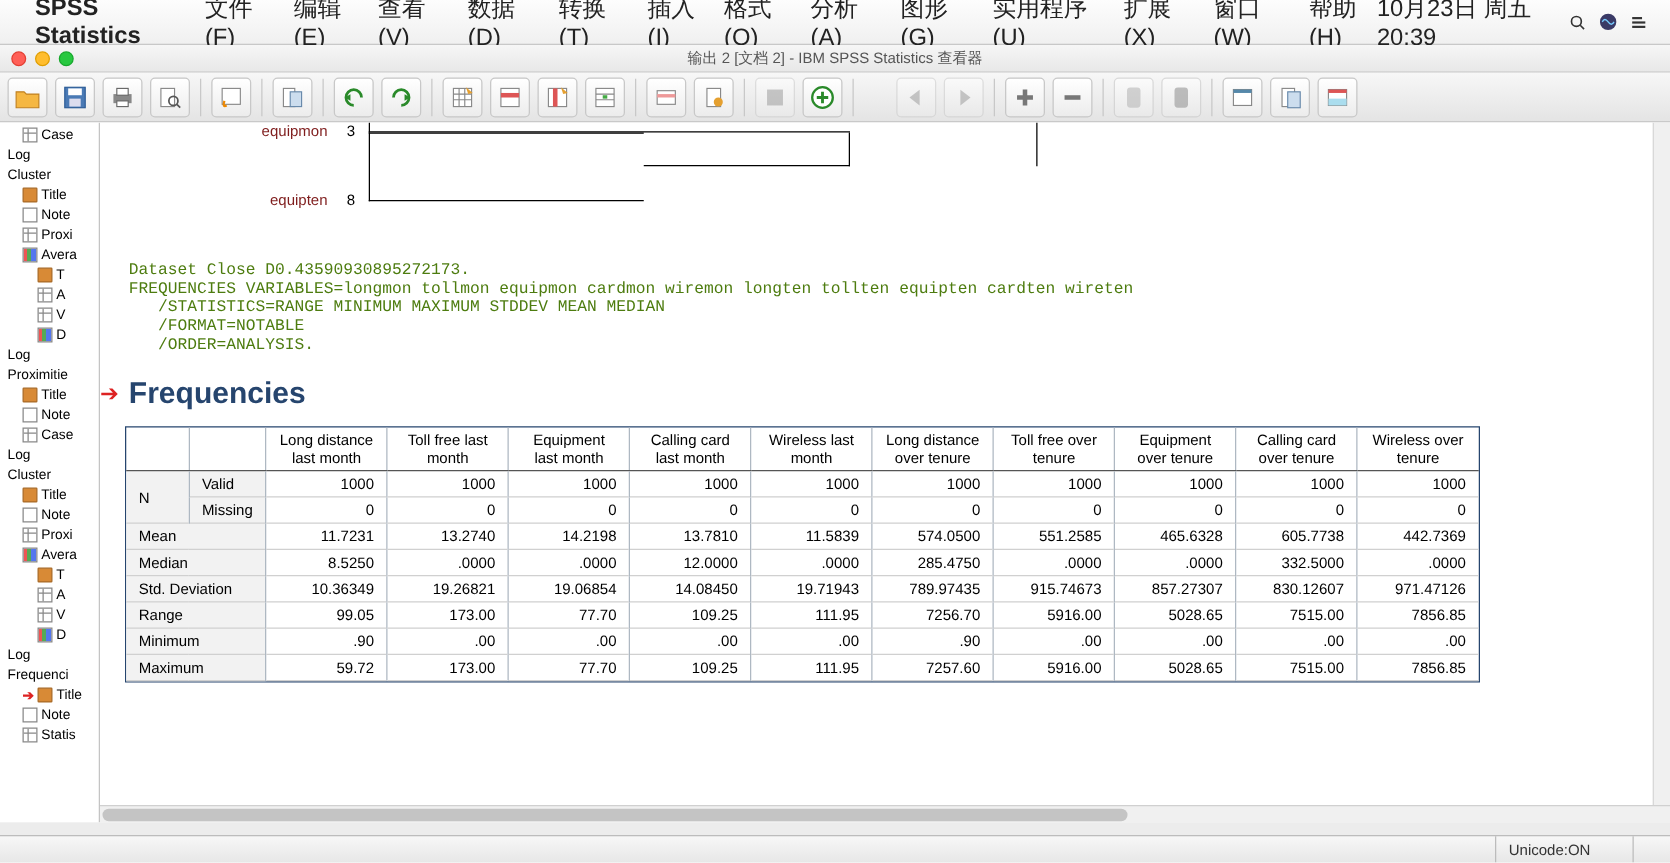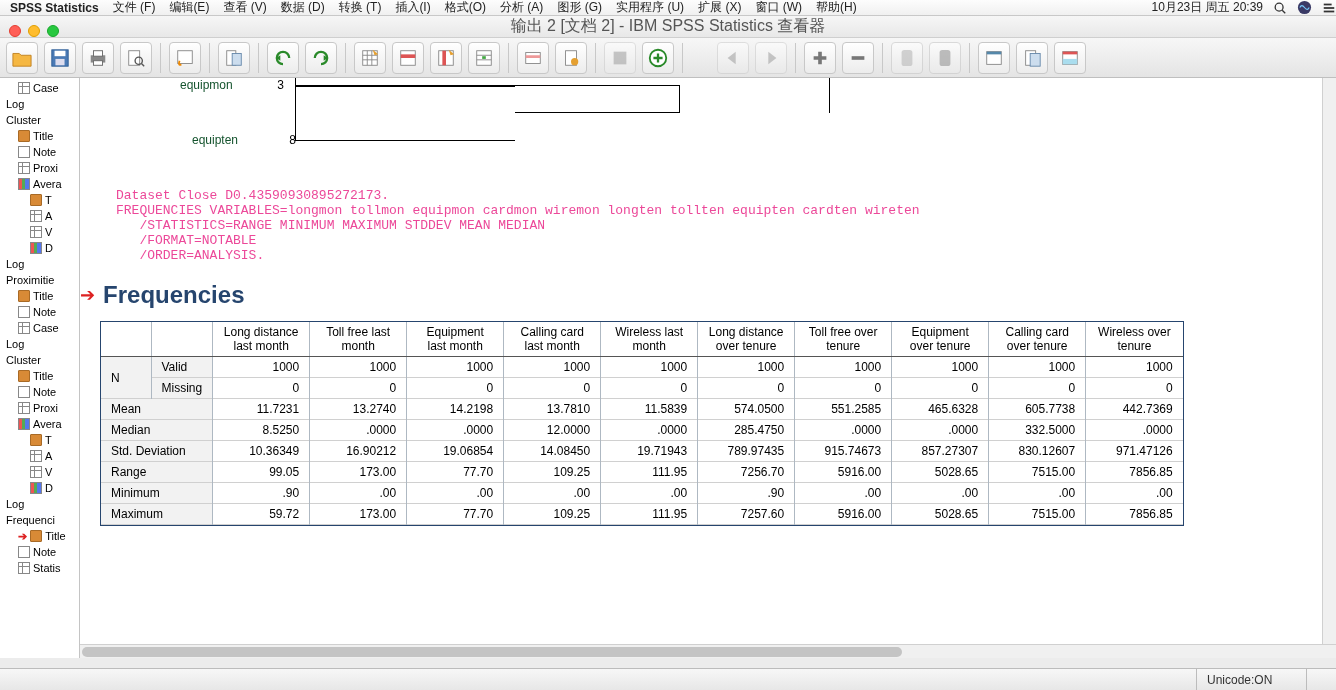--- a/index.html
+++ b/index.html
@@ -1,28 +1,28 @@
 <!DOCTYPE html>
 <html><head>
 <meta charset="utf-8">
 <style>
 * { margin: 0; padding: 0; box-sizing: border-box; font-family: -apple-system, "Helvetica Neue", Arial, sans-serif; }
 body { width: 1336px; height: 690px; background: #ececec; overflow: hidden; display: flex; flex-direction: column; }
 
 
-.menubar { height: 16px; background: linear-gradient(#fdfdfd,#f0f0f0); border-bottom: 1px solid #c8c8c8; display: flex; align-items: center; font-size: 12px; color: #222; padding: 0 0; }
+.menubar { height: 36px; background: linear-gradient(#fdfdfd,#f0f0f0); border-bottom: 1px solid #c8c8c8; display: flex; align-items: center; font-size: 19px; color: #222; padding: 0 18px; }
 .menubar .apple { font-size: 14px; margin-right: 10px; }
 .menubar .appname { font-weight: 700; margin-right: 14px; }
 .menubar .menus { display: flex; gap: 14px; }
 .menubar .spacer { flex: 1; }
 .menubar .right { display: flex; gap: 10px; align-items: center; }
 .right-icon { display: inline-flex; }
 
 
-.titlebar { height: 22px; background: linear-gradient(#f6f6f6,#e8e8e8); border-bottom: 1px solid #cfcfcf; display: flex; align-items: flex-end; font-size: 16px; color: #555; position: relative; }
+.titlebar { height: 22px; background: linear-gradient(#f6f6f6,#e8e8e8); border-bottom: 1px solid #cfcfcf; display: flex; align-items: center; font-size: 12px; color: #555; position: relative; }
 .traffic { display: flex; gap: 7px; position: absolute; left: 9px; }
 .traffic span { width: 12px; height: 12px; border-radius: 50%; display: block; }
 .tl-red { background: #ff5f57; border: 0.5px solid #e33e32; }
 .tl-yellow { background: #ffbd2e; border: 0.5px solid #e09e00; }
 .tl-green { background: #28c840; border: 0.5px solid #17a82c; }
 .titlebar .title { margin: 0 auto; }
 
 
 .toolbar { height: 40px; background: linear-gradient(#f7f7f7,#e4e4e4); border-bottom: 1px solid #bfbfbf; display: flex; align-items: center; gap: 6px; padding: 0 6px; }
 .tbtn { width: 32px; height: 32px; border: 1px solid #c8c8c8; border-radius: 4px; background: linear-gradient(#fff,#ececec); display: flex; align-items: center; justify-content: center; }
@@ -42,25 +42,25 @@
 .ic-table::before { content:""; position:absolute; top:3px; left:0; right:0; height:1px; background:#888; }
 .ic-table::after { content:""; position:absolute; top:0; bottom:0; left:3px; width:1px; background:#888; }
 .ic-chart { background: linear-gradient(90deg,#e55 30%,#5a5 30% 60%,#57e 60%); border: 1px solid #888; }
 .arrow { color: #d22; font-weight: bold; }
 
 .content { flex: 1; overflow: auto; position: relative; background: #fff; }
 .content-inner { position: absolute; top: -30px; left: 20px; width: 1200px; }
 
 
 .dendro { margin-left: 80px; }
-.dendro-label { width: 90px; font-size: 12px; color: #14532d; text-align: left; padding-right: 8px; }
+.dendro-label { width: 90px; font-size: 12px; color: #7f1d1d; text-align: right; padding-right: 8px; }
 .dendro-num { width: 20px; font-size: 12px; text-align: right; padding-right: 6px; }
 
 
-.syntax { font-family: "Menlo","Courier New",monospace; font-size: 13px; color: #ec4899; white-space: pre; margin: 20px 0 10px 16px; }
+.syntax { font-family: "Menlo","Courier New",monospace; font-size: 13px; color: #4d7c0f; white-space: pre; margin: 20px 0 10px 3px; }
 
 
 .freq-head { display: flex; align-items: center; gap: 8px; margin: 18px 0 12px -20px; }
 .freq-head .arr { color: #d22; font-size: 18px; }
 .freq-head h2 { color: #26456e; font-size: 24px; font-weight: 700; }
 
 
 .stats-wrap { border: 1px solid #26456e; display: inline-block; }
 .stats-title { text-align: center; font-weight: 700; font-size: 15px; padding: 6px 0 4px; color: #000; }
 .stats-table { border-collapse: collapse; font-size: 12px; }
@@ -429,21 +429,21 @@
       <div class="content">
         <div class="content-inner">
 
           
           <div class="dendro">
             <div style="position:relative; height:120px;">
               <div style="position:absolute; left:0; top:30px; display:flex; align-items:center;">
                 <span class="dendro-label">equipmon</span>
                 <span class="dendro-num">3</span>
               </div>
-              <div style="position:absolute; left:12px; top:85px; display:flex; align-items:center;">
+              <div style="position:absolute; left:0; top:85px; display:flex; align-items:center;">
                 <span class="dendro-label">equipten</span>
                 <span class="dendro-num">8</span>
               </div>
               <div style="position:absolute; left:115px; top:0; width:385px; height:38px; border-left:1px solid #000; border-bottom:1px solid #000;"></div>
               <div style="position:absolute; left:115px; top:38px; width:220px; height:55px; border:1px solid #000; border-right:none;"></div>
               <div style="position:absolute; left:335px; top:38px; width:165px; height:27px; border-right:1px solid #000; border-bottom:1px solid #000;"></div>
               <div style="position:absolute; left:500px; top:0; width:150px; height:65px; border-right:1px solid #000;"></div>
             </div>
           </div>
 
@@ -529,21 +529,21 @@
                     <td class="val">.0000</td>
                     <td class="val">285.4750</td>
                     <td class="val">.0000</td>
                     <td class="val">.0000</td>
                     <td class="val">332.5000</td>
                     <td class="val">.0000</td>
                   </tr>
                   <tr>
                     <td class="rlab col-first" colspan="2">Std. Deviation</td>
                     <td class="val">10.36349</td>
-                    <td class="val">16.90212</td>
+                    <td class="val">19.26821</td>
                     <td class="val">19.06854</td>
                     <td class="val">14.08450</td>
                     <td class="val">19.71943</td>
                     <td class="val">789.97435</td>
                     <td class="val">915.74673</td>
                     <td class="val">857.27307</td>
                     <td class="val">830.12607</td>
                     <td class="val">971.47126</td>
                   </tr>
                   <tr>

